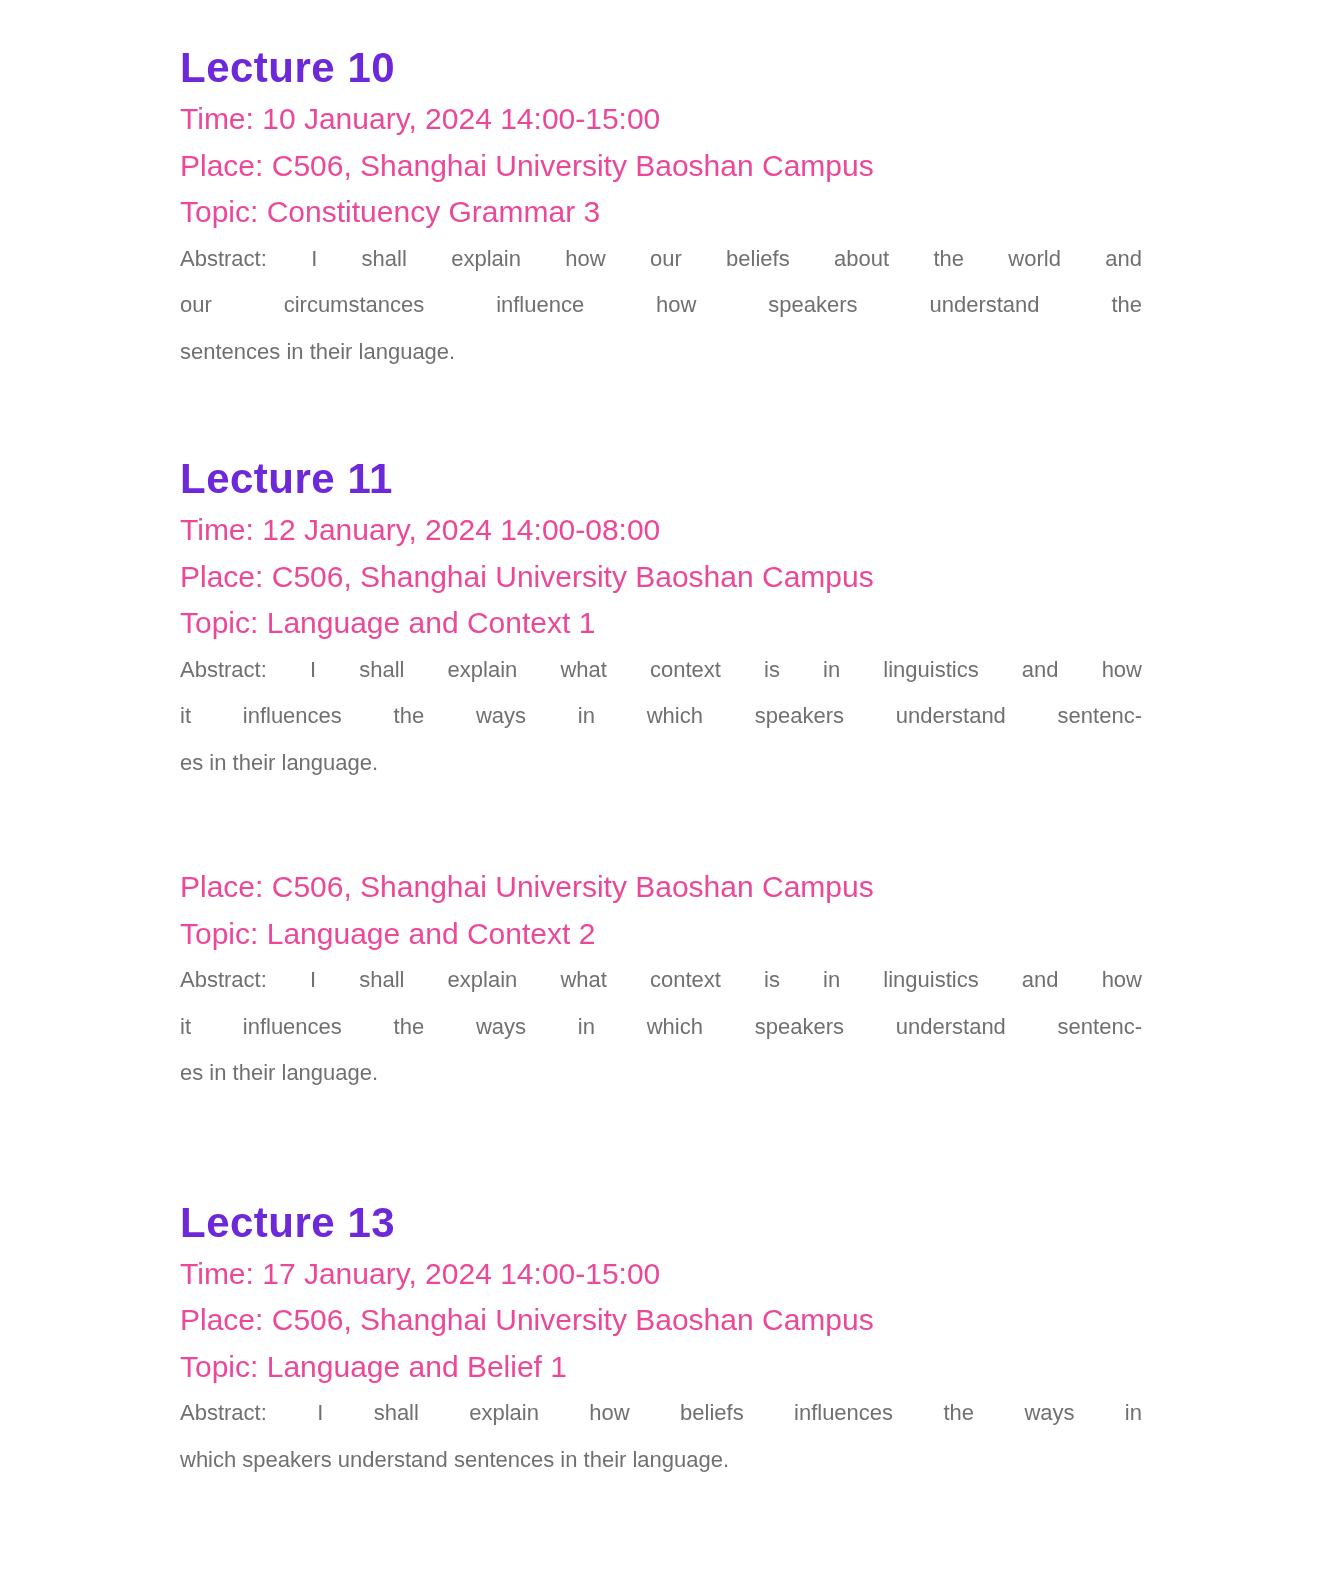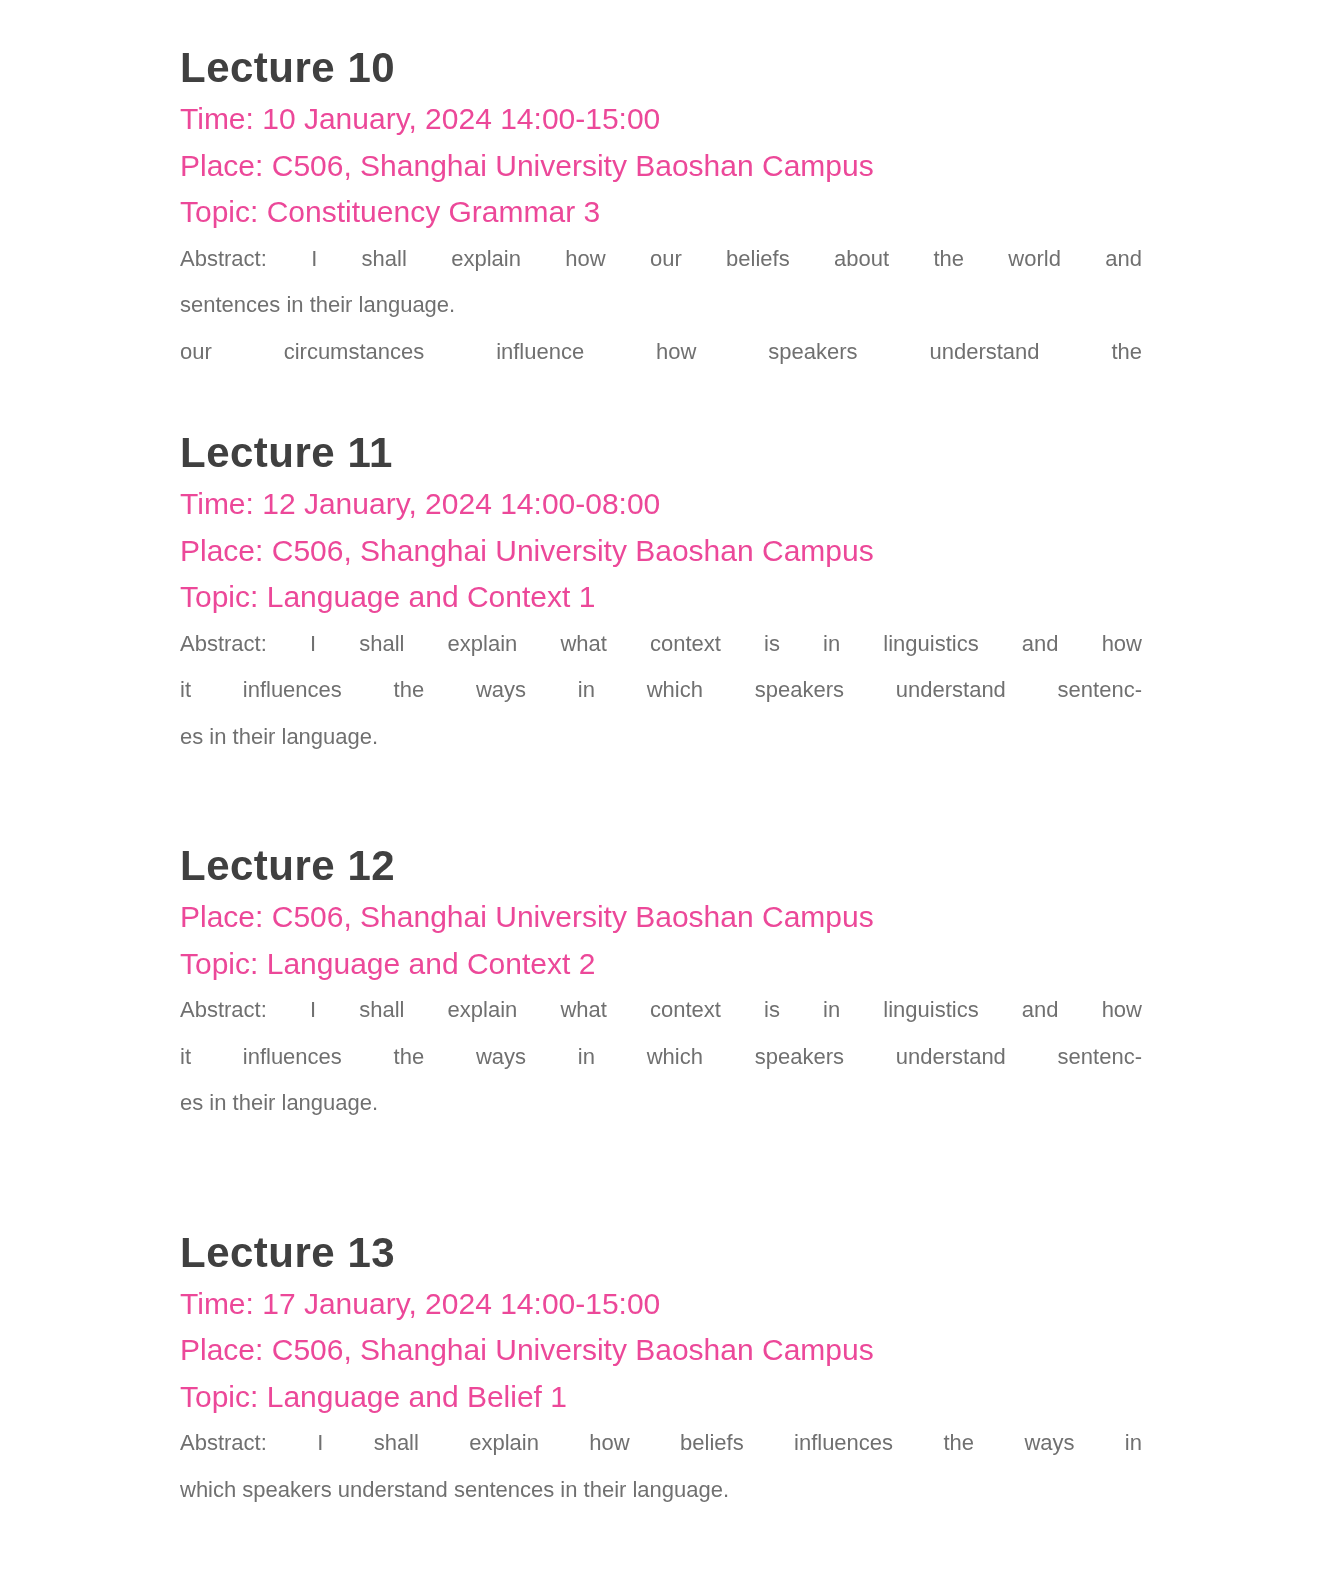--- a/index.html
+++ b/index.html
@@ -15,21 +15,21 @@
     font-family: "Liberation Sans", "DejaVu Sans", sans-serif;
     overflow: hidden;
   }
   .content {
     width: 962px;
   }
   .lecture-section { margin: 0; }
   .lecture-title {
     font-size: 42px;
     font-weight: bold;
-    color: #404040;
+    color: #6d28d9;
     line-height: 56px;
     margin: 0;
     letter-spacing: 0.5px;
   }
   .line {
     font-size: 30px;
     color: #ec4899;
     line-height: 46.5px;
     margin: 0;
     white-space: nowrap;
@@ -37,55 +37,54 @@
   .abs-line {
     font-size: 22px;
     color: #707070;
     line-height: 46.5px;
     margin: 0;
   }
   .jline {
     text-align: justify;
     text-align-last: justify;
   }
-  .sec-2 { margin-top: 50px; }
+  .sec-2 { margin-top: 76px; }
   .sec-3 { margin-top: 78px; }
   .sec-4 { margin-top: 98px; }
 </style>
 </head>
 <body>
 
 <main class="content">
 
   <section class="lecture-section sec-1">
     <h2 class="lecture-title">Lecture 10</h2>
     <p class="line">Time: 10 January, 2024 14:00-15:00</p>
     <p class="line">Place: C506, Shanghai University Baoshan Campus</p>
     <p class="line">Topic: Constituency Grammar 3</p>
     <div>
       <div class="abs-line jline">Abstract: I shall explain how our beliefs about the world and</div>
+      <div class="abs-line jline">our circumstances influence how speakers understand the</div>
       <div class="abs-line">sentences in their language.</div>
-      <div class="abs-line jline">our circumstances influence how speakers understand the</div>
     </div>
   </section>
 
   <section class="lecture-section sec-2">
     <h2 class="lecture-title">Lecture 11</h2>
     <p class="line">Time: 12 January, 2024 14:00-08:00</p>
     <p class="line">Place: C506, Shanghai University Baoshan Campus</p>
     <p class="line">Topic: Language and Context 1</p>
     <div>
       <div class="abs-line jline">Abstract: I shall explain what context is in linguistics and how</div>
       <div class="abs-line jline">it influences the ways in which speakers understand sentenc-</div>
       <div class="abs-line">es in their language.</div>
     </div>
   </section>
 
   <section class="lecture-section sec-3">
-    <h2 class="lecture-title">Lecture 12</h2>
     <p class="line">Place: C506, Shanghai University Baoshan Campus</p>
     <p class="line">Topic: Language and Context 2</p>
     <div>
       <div class="abs-line jline">Abstract: I shall explain what context is in linguistics and how</div>
       <div class="abs-line jline">it influences the ways in which speakers understand sentenc-</div>
       <div class="abs-line">es in their language.</div>
     </div>
   </section>
 
   <section class="lecture-section sec-4">

